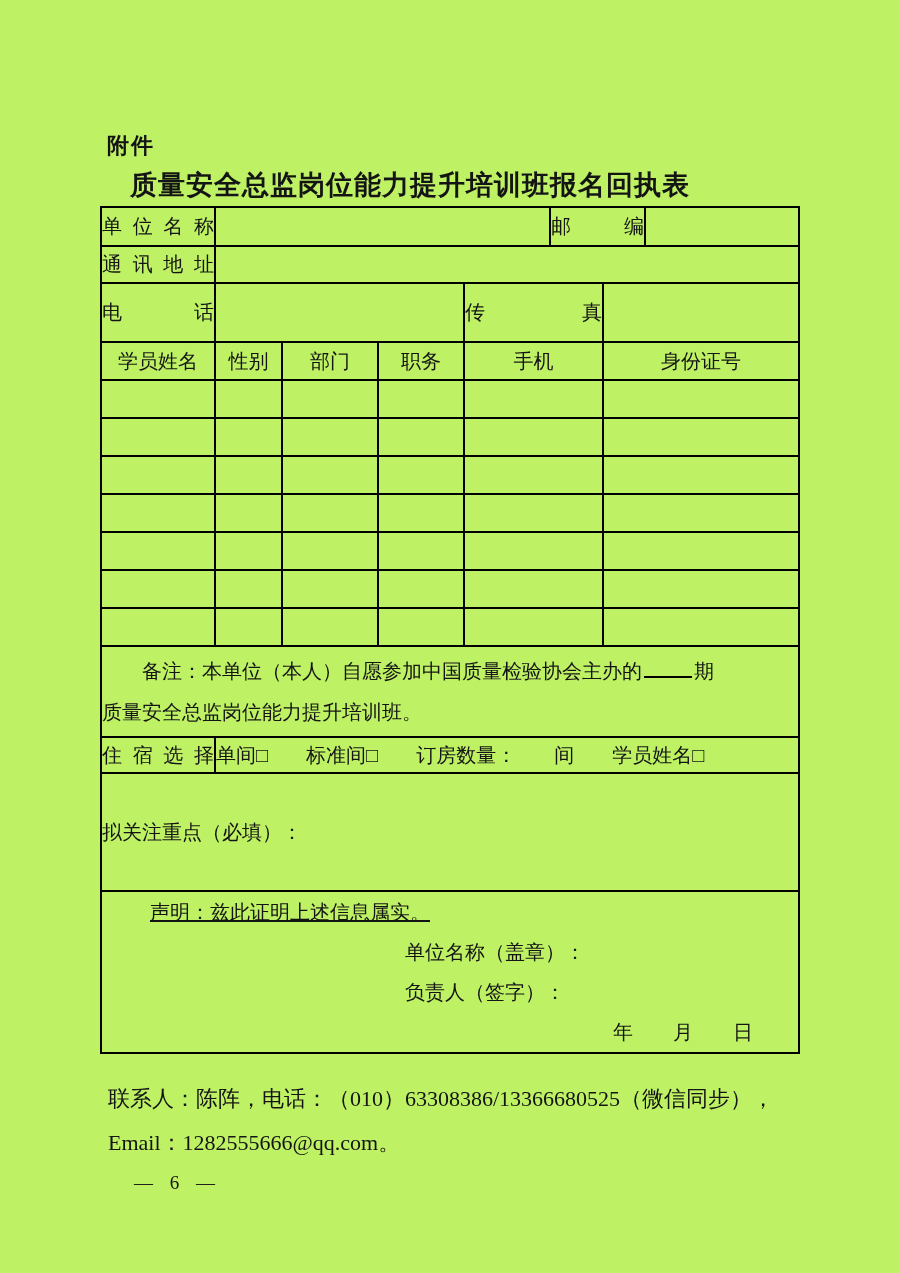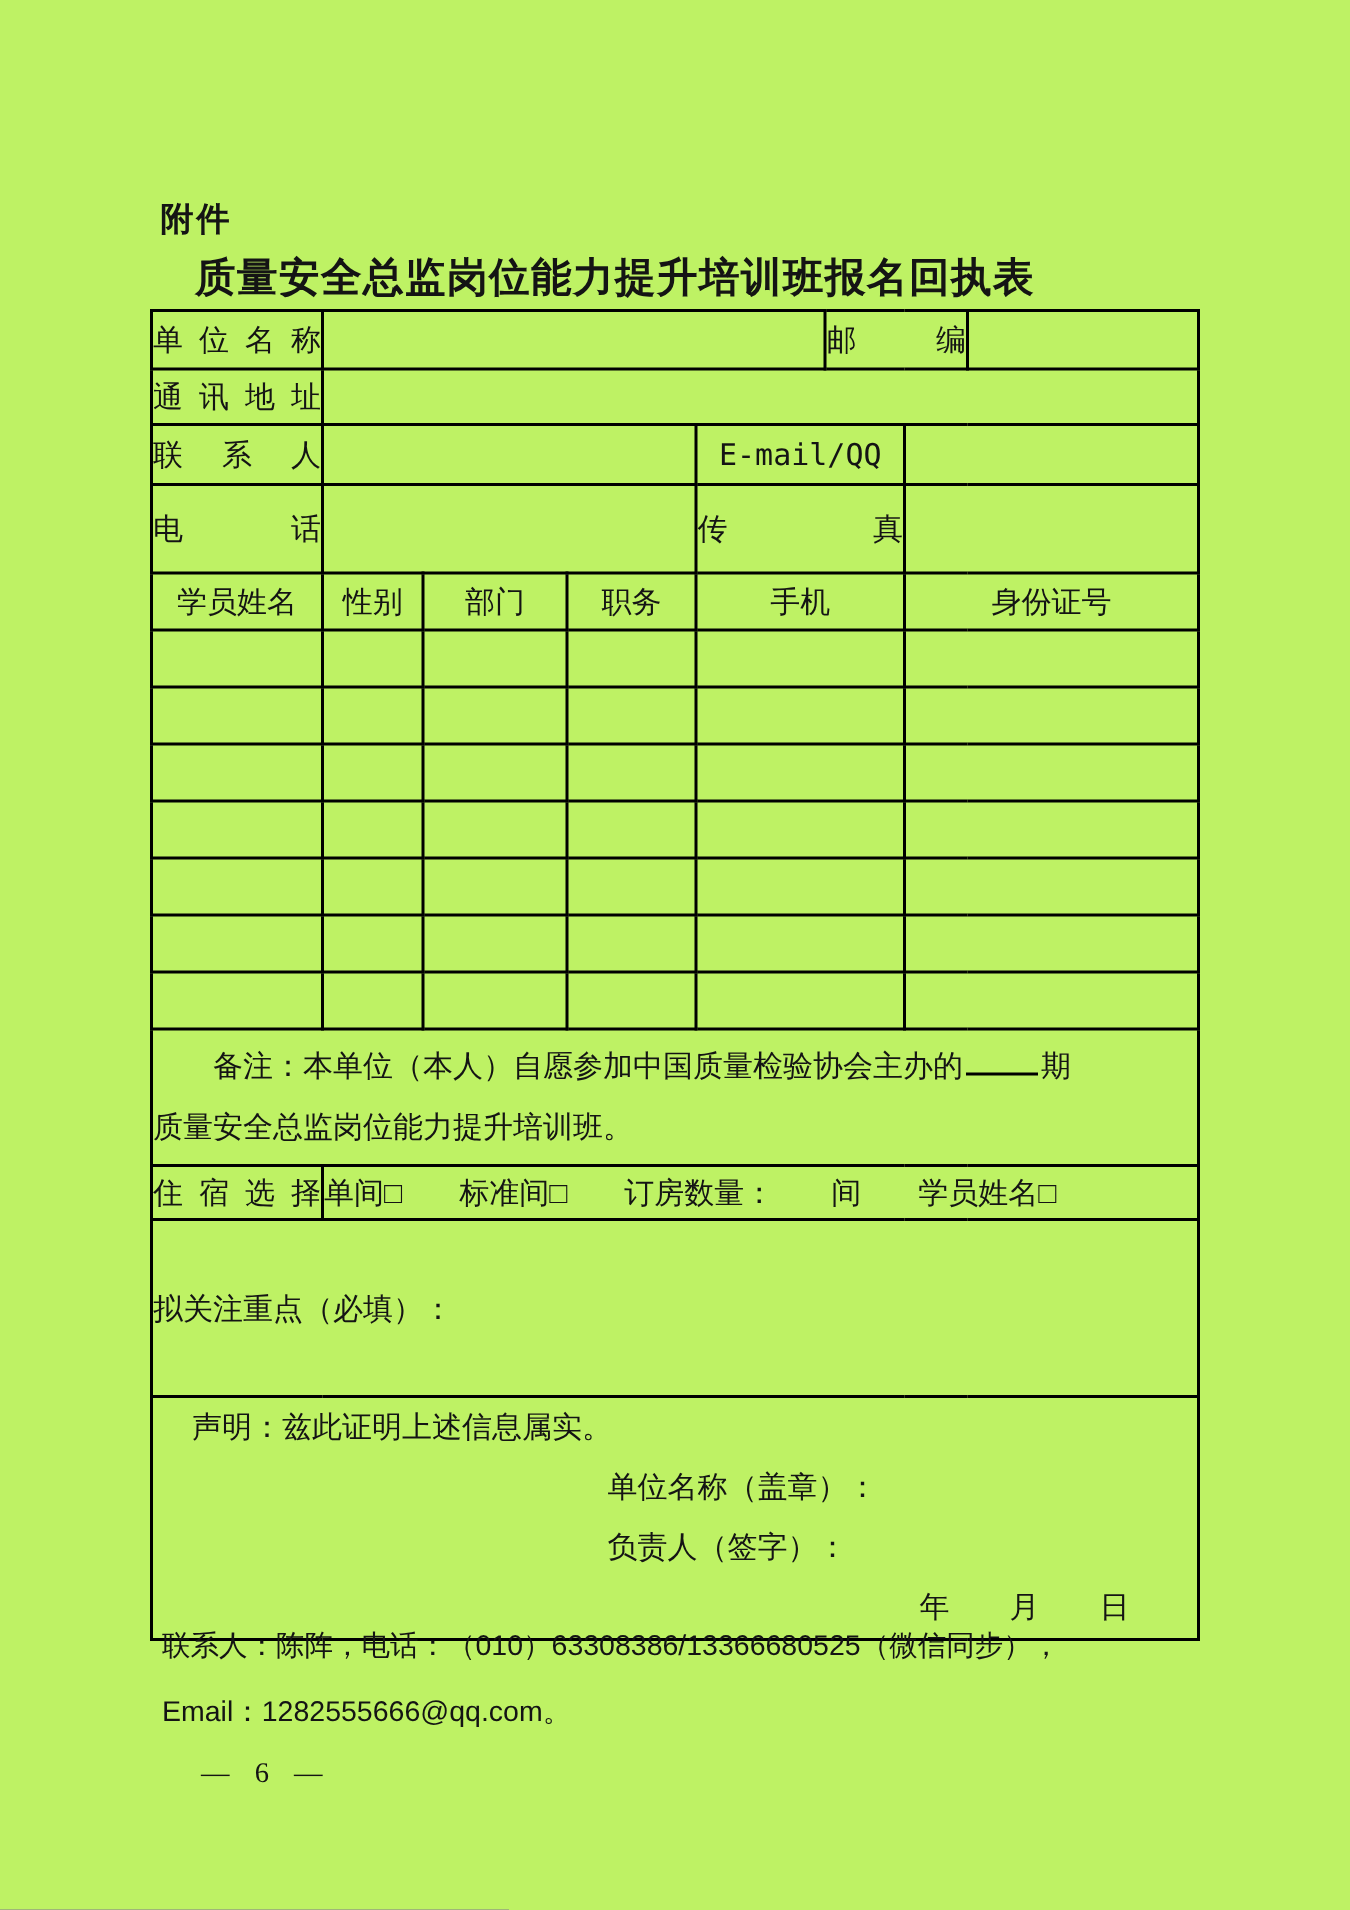--- a/index.html
+++ b/index.html
@@ -48,26 +48,26 @@
   td.remark-cell{vertical-align:top;padding:7px 12px 0 12px;line-height:41px;}
   .remark-line1{text-indent:40px;white-space:nowrap;}
   .blank-underline{
     display:inline-block;width:48px;height:14px;
     border-bottom:2px solid #000;margin:0 2px;
   }
   td.acc-cell{padding-left:12px;}
   .acc-options{display:flex;align-items:center;gap:38px;}
   td.focus-cell{vertical-align:top;padding:10px 0 0 10px;}
   td.decl-cell{vertical-align:top;padding-top:10px;line-height:40px;}
-  .decl-statement{padding-left:26px;}
+  .decl-statement{padding-left:48px;text-decoration:underline;}
   .decl-seal,.decl-sign{padding-left:303px;}
   .decl-date{text-align:right;padding-right:45px;}
   .footer-line{
-    position:absolute;left:108px;font-size:19px;
-    font-family:Liberation Sans, sans-serif;
+    position:absolute;left:108px;font-size:22px;
+    font-family:Liberation Serif, serif;
   }
   .footer-line.l1{top:1084px;}
   .footer-line.l2{top:1128px;}
   .page-number{
     position:absolute;left:134px;top:1172px;font-size:19px;letter-spacing:6px;
   }
 </style>
 </head>
 <body>
 
@@ -94,26 +94,20 @@
       <td colspan="4"></td>
       <td colspan="2" class="postal-label">邮编</td>
       <td></td>
     </tr>
 
     <tr class="r2">
       <td class="label-cell">通讯地址</td>
       <td colspan="7"></td>
     </tr>
 
-    <tr class="r3">
-      <td class="label-cell">联系人</td>
-      <td colspan="3"></td>
-      <td colspan="2" class="mono-label">E-mail/QQ</td>
-      <td colspan="2"></td>
-    </tr>
 
     <tr class="r4">
       <td class="label-cell">电话</td>
       <td colspan="3"></td>
       <td colspan="2" class="fax-label">传真</td>
       <td colspan="2"></td>
     </tr>
 
     <tr class="rh">
       <td class="roster-h">学员姓名</td>

